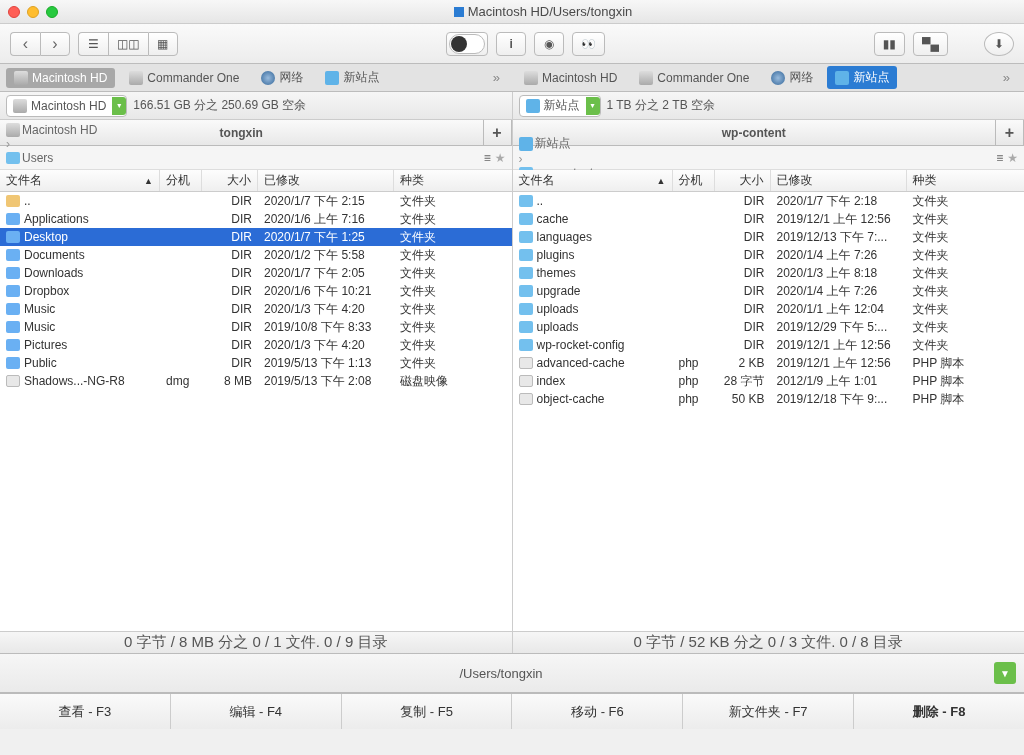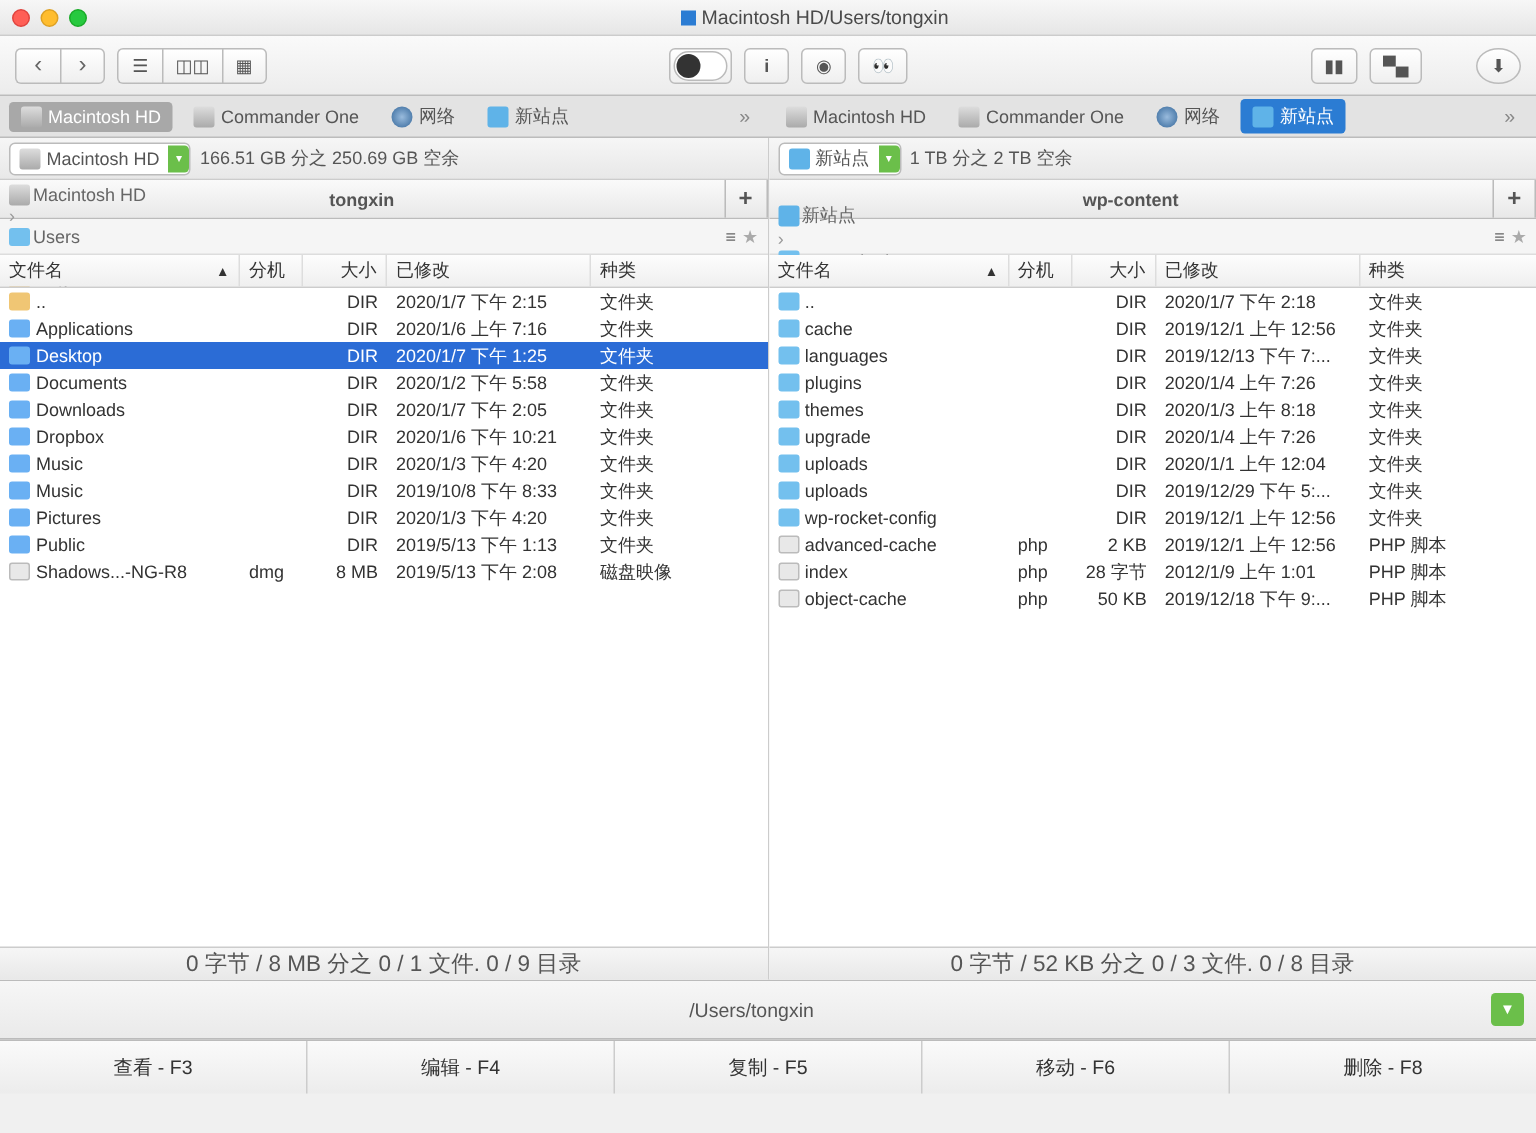--- a/index.html
+++ b/index.html
@@ -51,21 +51,21 @@
 .ico { width: 14px; height: 12px; border-radius: 2px; flex-shrink: 0; }
 .ico.folder { background: #6ab0f3; } .ico.folderk { background: #73c0ee; }
 .ico.home { background: #f0c674; }
 .ico.file { background: #e8e8e8; border:1px solid #bbb; }
 .statusbar { height: 22px; background: linear-gradient(#f6f6f6,#e8e8e8); border-top: 1px solid #ccc; display: flex; align-items: center; justify-content: center; font-size: 15px; color: #555; }
 .pathbar { height: 40px; background: linear-gradient(#f6f6f6,#eaeaea); border-top: 1px solid #bbb; border-bottom: 1px solid #bbb; display: flex; align-items: center; padding: 0 8px; }
 .pathinput { flex: 1; text-align: center; font-size: 13px; color: #555; background: transparent; border: none; }
 .patharr { width: 22px; height: 22px; background: #6bbf4a; border-radius: 3px; display: flex; align-items: center; justify-content: center; color: #fff; font-size: 10px; }
 .fnbar { height: 36px; background: linear-gradient(#fafafa,#ececec); display: flex; border-top: 1px solid #bbb; }
 .fnbtn { flex: 1; border-right: 1px solid #ccc; display: flex; align-items: center; justify-content: center; font-size: 13px; color: #333; cursor: pointer; }
-.fnbtn:last-child { border-right: none; }
+.fnbtn:last-child { border-right: none; font-weight: bold; }
 .diskicon { width: 14px; height: 14px; background: linear-gradient(#ddd,#aaa); border-radius: 2px; display: inline-block; }
 .globeicon { width: 14px; height: 14px; background: radial-gradient(#9bd,#369); border-radius: 50%; display: inline-block; }
 .siteicon { width: 14px; height: 14px; background: #5fb3e8; border-radius: 2px; display: inline-block; }
 .chev { font-size: 16px; color: #666; }
 </style>
 </head>
 <body>
 
 <div class="titlebar">
   <div class="traffic">
@@ -455,14 +455,15 @@
 <div class="pathbar">
   <input class="pathinput" value="/Users/tongxin" style="">
   <div class="patharr">▼</div>
 </div>
 
 <div class="fnbar" id="fnbar">
     <div class="fnbtn">查看 - F3</div>
     <div class="fnbtn">编辑 - F4</div>
     <div class="fnbtn">复制 - F5</div>
     <div class="fnbtn">移动 - F6</div>
+    <div class="fnbtn">新文件夹 - F7</div>
     <div class="fnbtn">删除 - F8</div>
   </div>
 
 </body></html>

